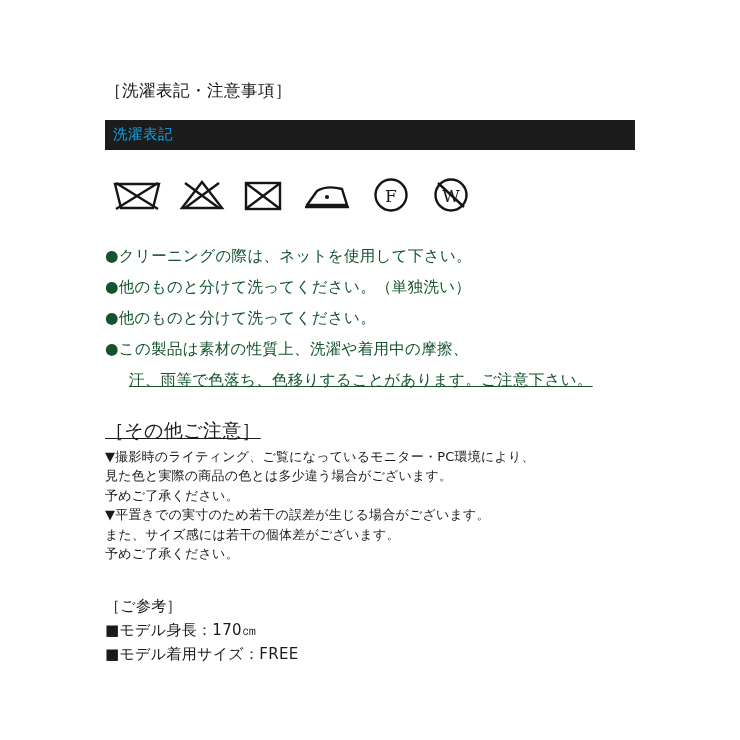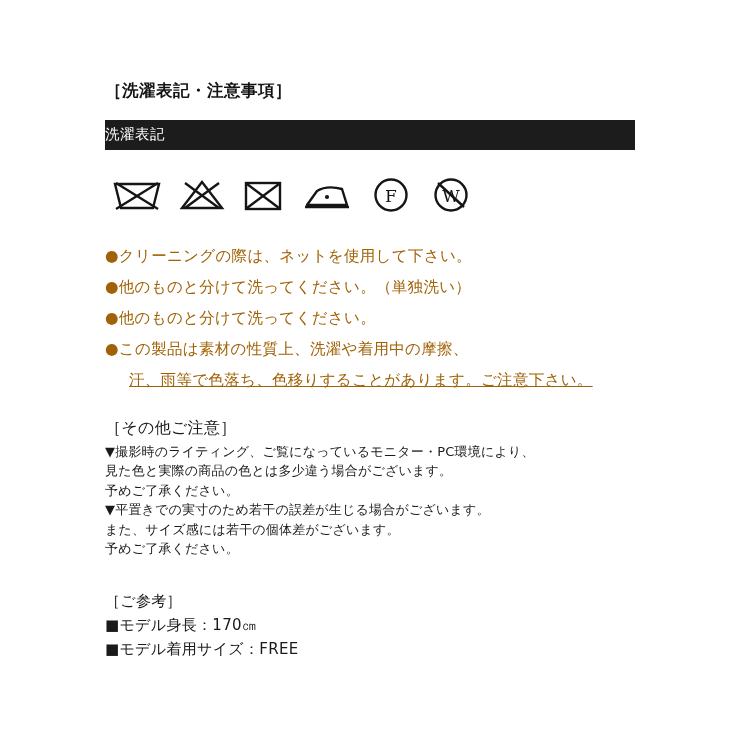--- a/index.html
+++ b/index.html
@@ -19,28 +19,28 @@
     width: 740px;
     height: 740px;
     box-sizing: border-box;
     padding: 80px 60px 0 105px;
   }
   .section-title {
     font-size: 16.5px;
     letter-spacing: 0.5px;
     color: #141414;
     margin: 0 0 18px 0;
-    font-weight: 700;
+    font-weight: 400;
   }
   .bar {
     background: #1c1c1c;
-    color: #ffffff;
+    color: #0ea5e9;
     font-size: 14.5px;
     line-height: 1;
-    padding: 7px 0 8px 0;
+    padding: 7px 0 8px 8px;
     width: 530px;
     box-sizing: border-box;
     letter-spacing: 0.5px;
   }
   .symbols {
     width: 530px;
     height: 62px;
     margin: 14px 0 18px 0;
     padding-left: 6px;
     box-sizing: border-box;
@@ -49,36 +49,37 @@
     gap: 16px;
   }
   .symbols svg { display: block; }
   .notes {
     margin-top: 14px;
     width: 560px;
   }
   .note-line {
     font-size: 15.5px;
     line-height: 1.55;
-    color: #a16207;
+    color: #14532d;
     letter-spacing: 0.3px;
     margin: 0 0 7px 0;
   }
   .note-indent {
     padding-left: 24px;
     text-decoration: underline;
   }
   .block {
     margin-top: 26px;
     width: 600px;
   }
   .block-head {
-    font-size: 16px;
+    font-size: 19px;
     letter-spacing: 0.3px;
     margin: 0 0 3px 0;
+    text-decoration: underline;
   }
   .block-line {
     font-size: 13px;
     line-height: 1.5;
     letter-spacing: 0.2px;
     margin: 0;
   }
   .ref-block { margin-top: 30px; }
   .ref-line {
     font-size: 15px;

